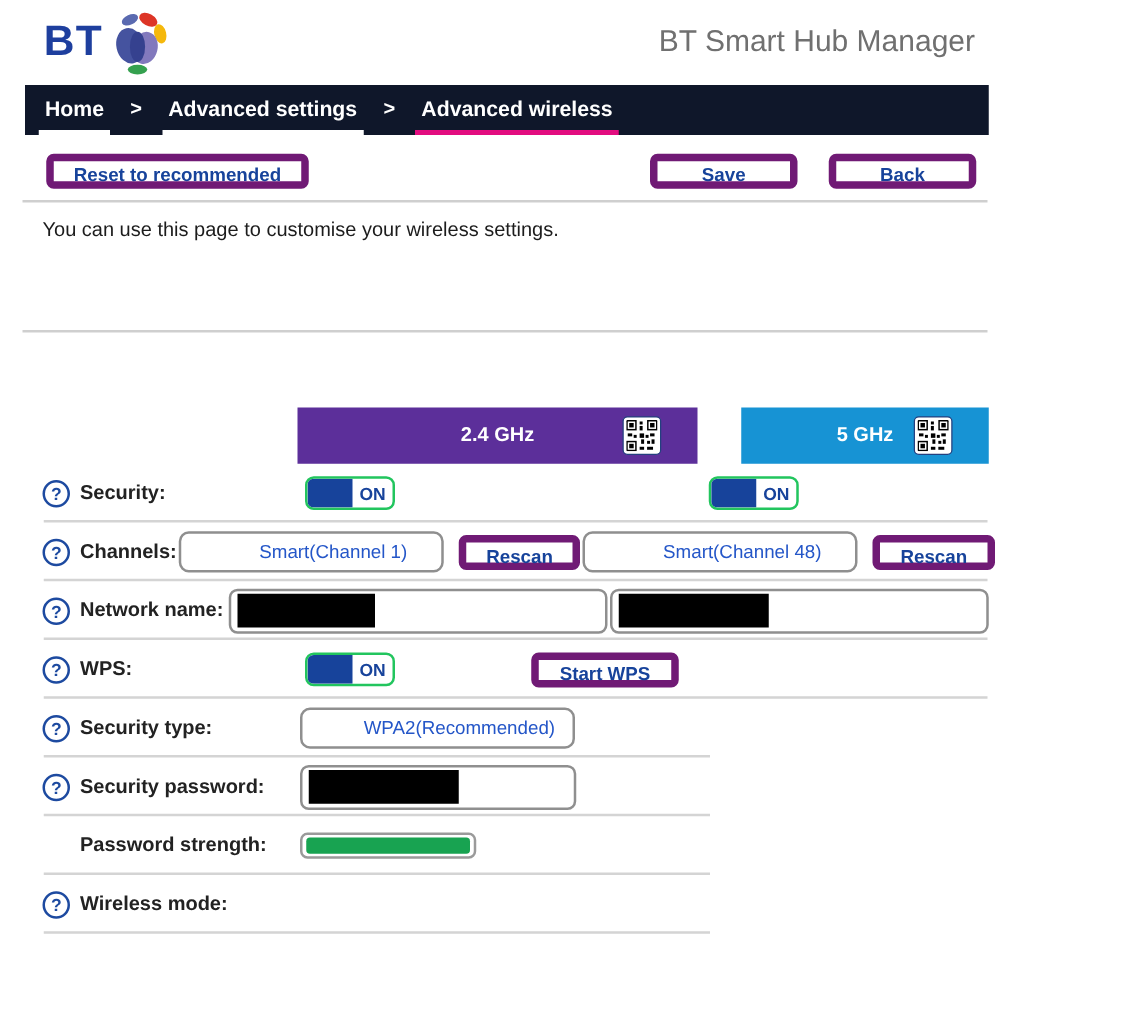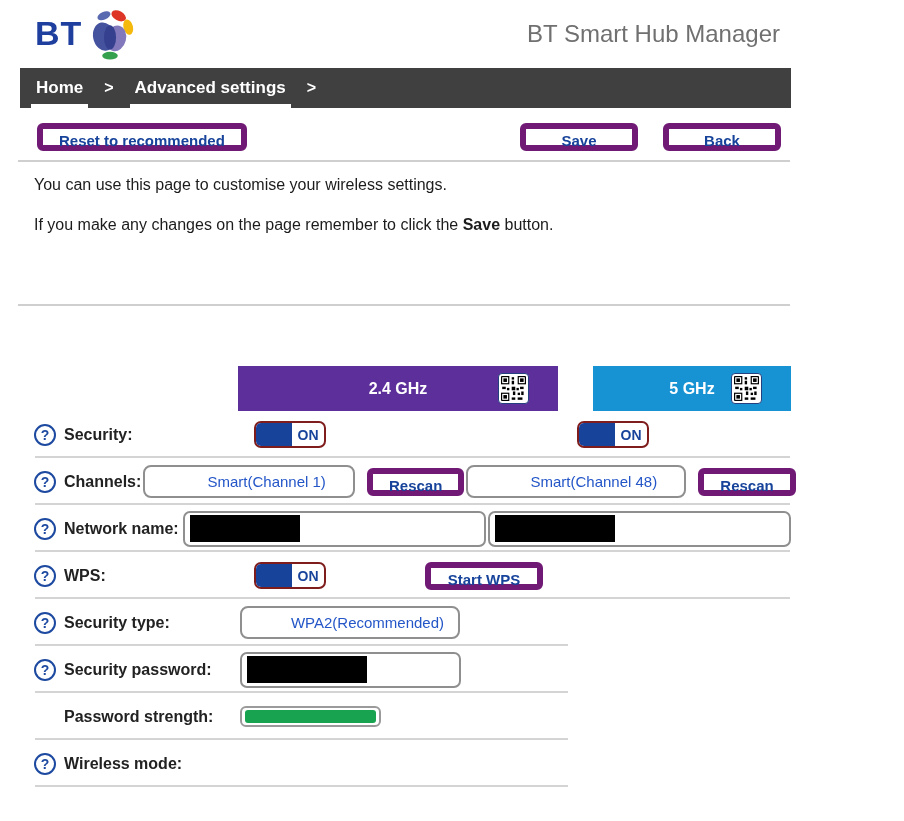--- a/index.html
+++ b/index.html
@@ -14,21 +14,21 @@
   }
   .page { width: 808px; height: 821px; background: #fff; position: relative; }
 
   
   .top { height: 68px; display: flex; align-items: center; justify-content: space-between; padding: 0 28px 0 35px; }
   .logo { display: flex; align-items: flex-start; gap: 2px; }
   .logo-bt { font-size: 34px; font-weight: bold; color: #1e3f9e; letter-spacing: 1px; line-height: 52px; }
   .app-title { font-size: 24px; color: #707070; font-weight: 400; }
 
   
-  .breadcrumb { margin: 0 17px 0 20px; height: 40px; background: #404040; display: flex; align-items: center; padding-left: 16px; gap: 21px; }
+  .breadcrumb { margin: 0 17px 0 20px; height: 40px; background: #0f172a; display: flex; align-items: center; padding-left: 16px; gap: 21px; }
   .crumb { position: relative; color: #fff; font-weight: bold; font-size: 17px; height: 40px; display: flex; align-items: center; cursor: pointer; text-decoration: none; }
   .crumb .u { position: absolute; left: -5px; right: -5px; bottom: 0; height: 4px; background: #fff; }
   .crumb.active .u { background: #e20c7f; }
   .sep { color: #fff; font-weight: bold; font-size: 16px; }
 
   
   .toolbar { display: flex; align-items: center; margin: 15px 27px 0 37px; }
   .btn {
     background: #fff; border: 6px solid #701a75; border-radius: 6px;
     color: #17439b; font-weight: bold; font-size: 15px; font-family: "Liberation Sans", sans-serif;
@@ -65,21 +65,21 @@
   .row-label { font-weight: bold; font-size: 16px; color: #222; white-space: nowrap; }
   .help {
     width: 22px; height: 22px; border: 2px solid #1d4aa0; border-radius: 50%;
     color: #1d4aa0; font-weight: bold; font-size: 14px; display: flex; align-items: center; justify-content: center;
     flex: none; cursor: pointer; background: #fff;
   }
   .c24 { width: 323px; display: flex; align-items: center; }
   .c5 { flex: 1; display: flex; align-items: center; }
 
   
-  .toggle { margin-left: 16px; width: 72px; height: 27px; border: 2px solid #7f1d1d; border-radius: 7px; background: #fff; display: flex; cursor: pointer; overflow: hidden; }
+  .toggle { margin-left: 6px; width: 72px; height: 27px; border: 2px solid #22c55e; border-radius: 7px; background: #fff; display: flex; cursor: pointer; overflow: hidden; }
   .toggle .knob { width: 36px; height: 100%; background: #17439b; border-radius: 4px 0 0 4px; }
   .toggle .state { flex: 1; display: flex; align-items: center; justify-content: center; font-weight: bold; font-size: 14px; color: #17439b; }
 
   
   .select { margin-left: 2px; width: 220px; height: 33px; border: 2px solid #8f8f8f; border-radius: 8px; background: #fff; display: flex; align-items: center; justify-content: center; font-size: 15px; color: #2456c8; cursor: pointer; white-space: nowrap; padding-left: 35px; }
   .rescan { margin-left: 12px; }
 
   
   .input { margin-left: 2px; width: 303px; height: 36px; border: 2px solid #8f8f8f; border-radius: 7px; background: #fff; display: flex; align-items: center; padding-left: 5px; }
   .input.narrow { width: 221px; }
@@ -117,34 +117,37 @@
     <a class="crumb">
       <span>Home</span>
       <span class="u"></span>
     </a>
     <span class="sep">&gt;</span>
     <a class="crumb">
       <span>Advanced settings</span>
       <span class="u"></span>
     </a>
     <span class="sep">&gt;</span>
+    <a class="crumb active">
+      <span>Advanced wireless</span>
+      <span class="u"></span>
+    </a>
   </nav>
 
   <div class="toolbar">
     <button class="btn">Reset to recommended</button>
     <div class="spacer"></div>
     <button class="btn fixed">Save</button>
     <div class="gap"></div>
     <button class="btn fixed">Back</button>
   </div>
 
   <div class="hr"></div>
 
   <p class="intro1">You can use this page to customise your wireless settings.</p>
-  <p class="intro2"><span>If you make any changes on the page remember to click the </span><b>Save</b><span> button.</span></p>
 
   <div class="hr hr2"></div>
 
   <section class="settings">
 
     <div class="hdr-row">
       <div class="hdr-label"></div>
       <div class="band band24" style="background: rgb(92, 47, 154);">
         <span>2.4 GHz</span>
         <svg class="qr" viewBox="0 0 21 21">

